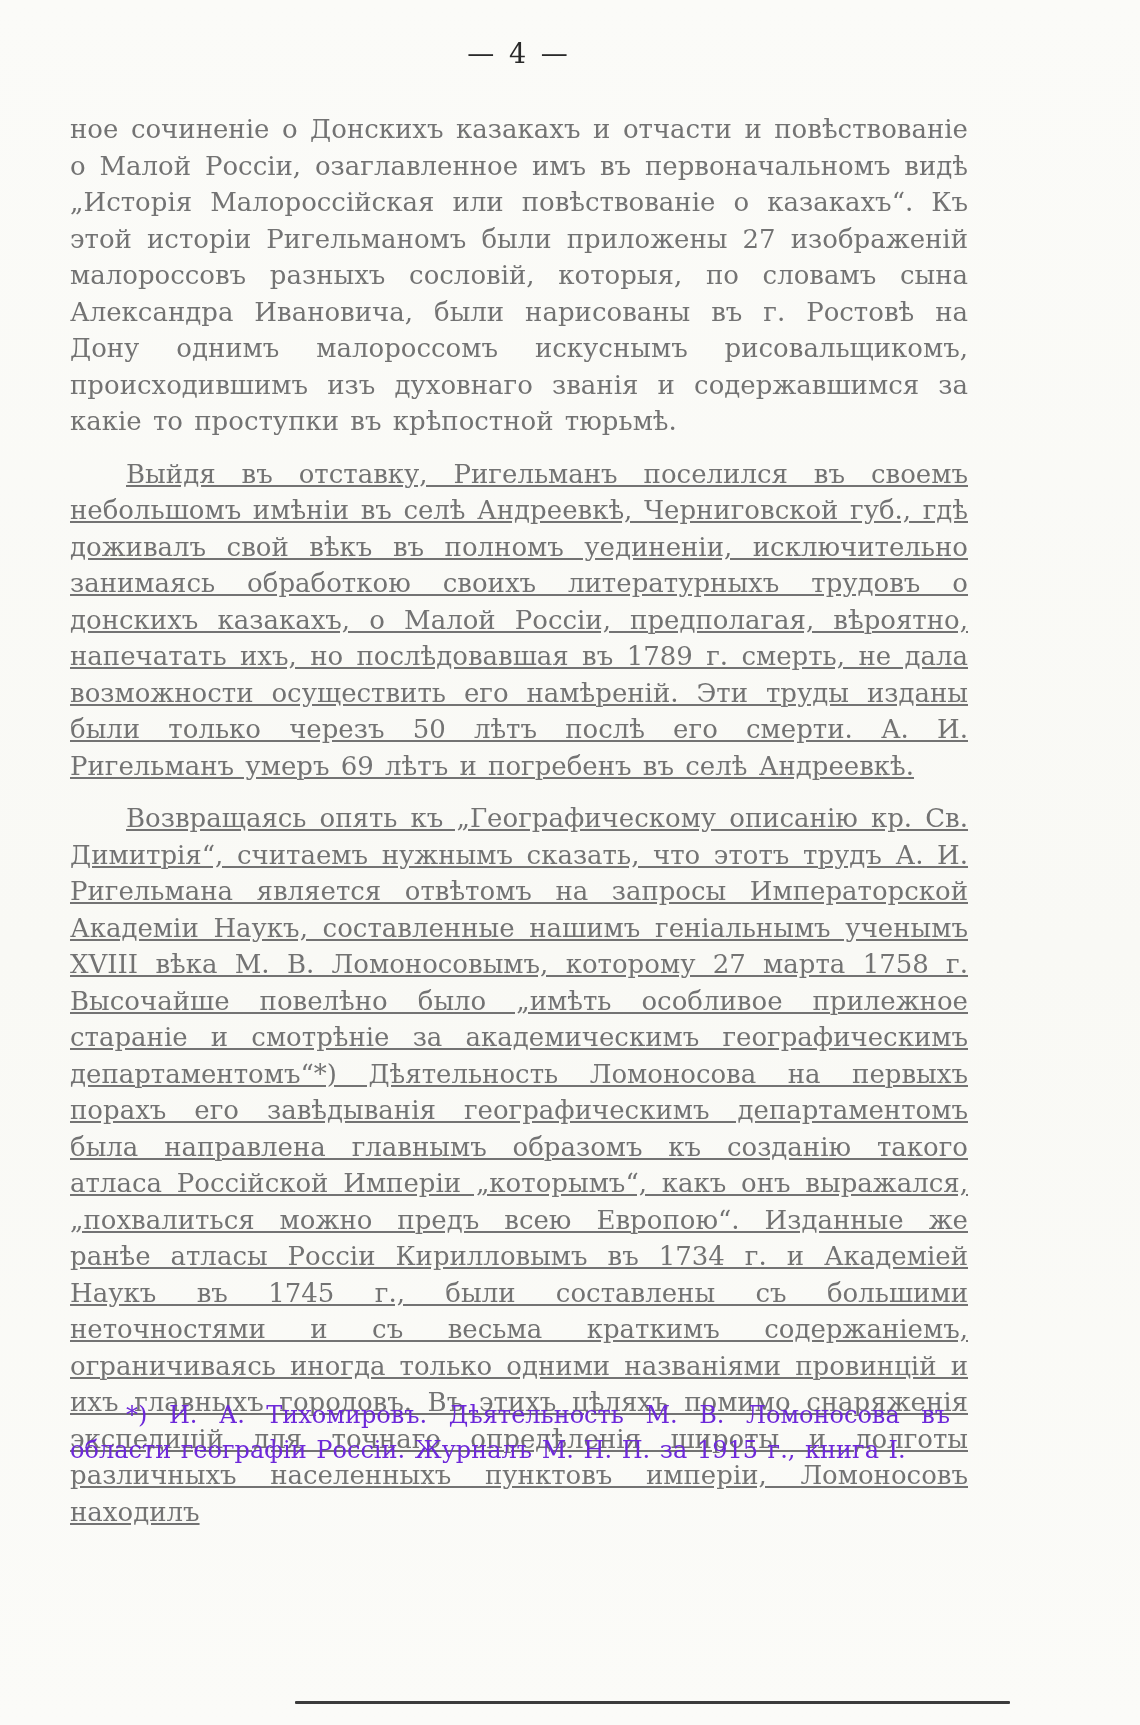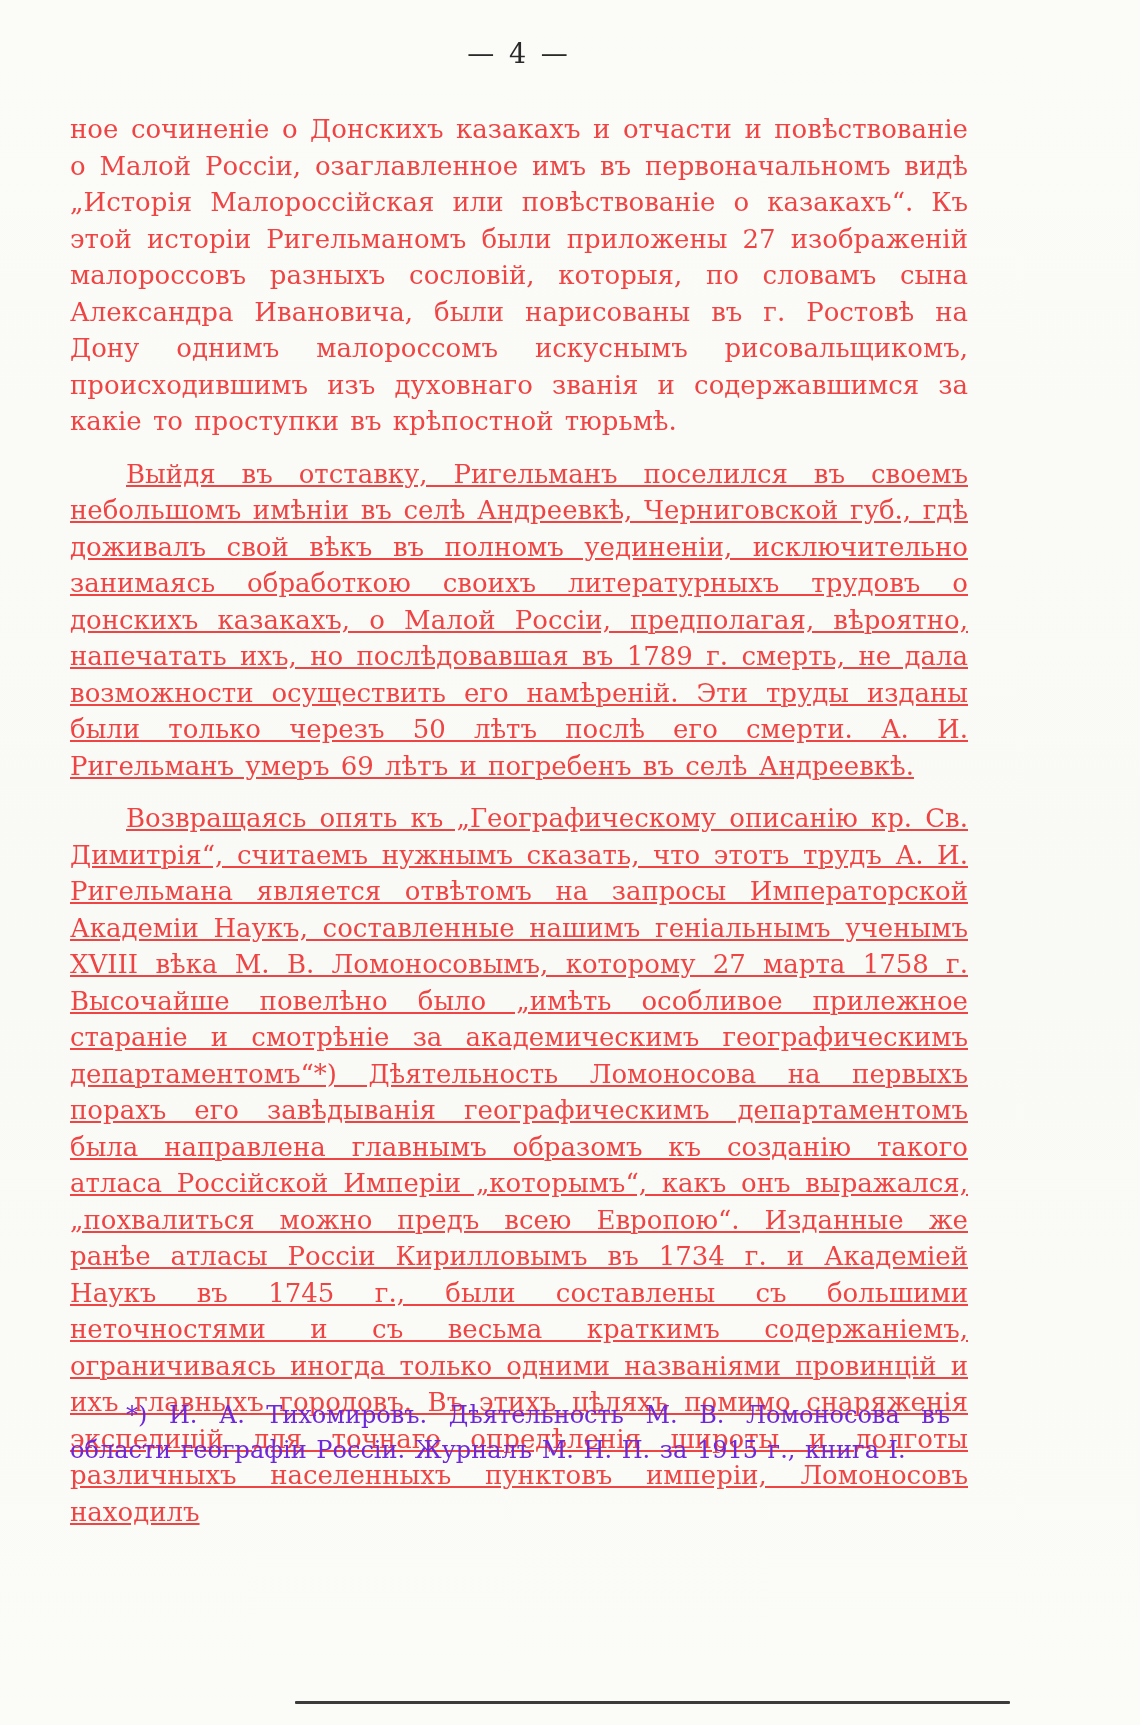--- a/index.html
+++ b/index.html
@@ -28,21 +28,21 @@
     letter-spacing: 3px;
     color: #2a2a2a;
     margin: 0 0 42px 0;
   }
   .para {
     font-size: 26px;
     line-height: 36.5px;
     text-align: justify;
     word-spacing: 3px;
     margin: 0 0 16px 0;
-    color: #ef4444;
+    color: #737373;
   }
   .para.indent {
     text-indent: 56px;
     text-decoration: underline;
   }
   .footnote {
     position: absolute;
     left: 70px;
     top: 1398px;
     width: 880px;

